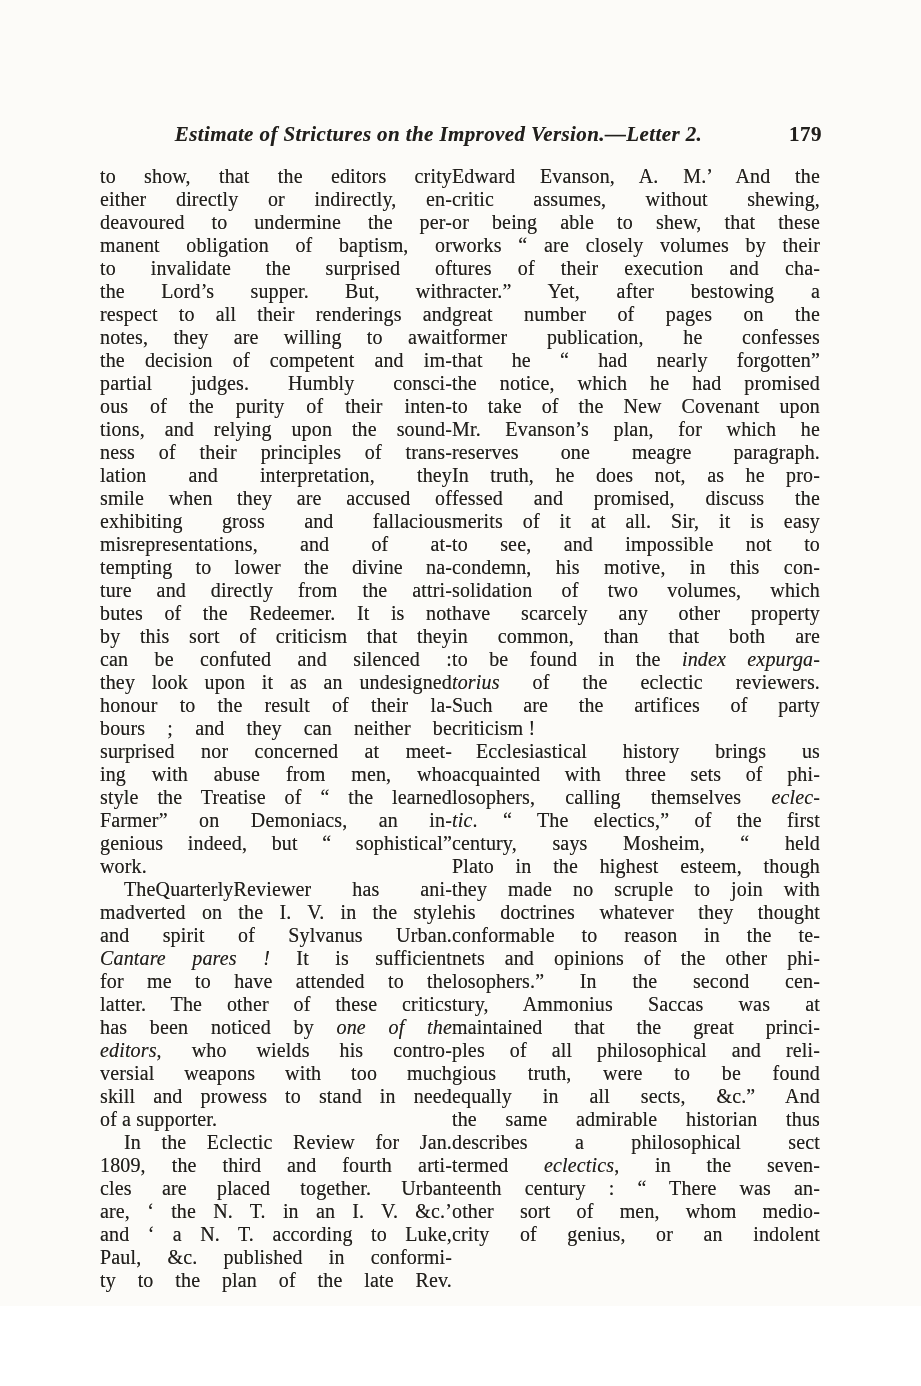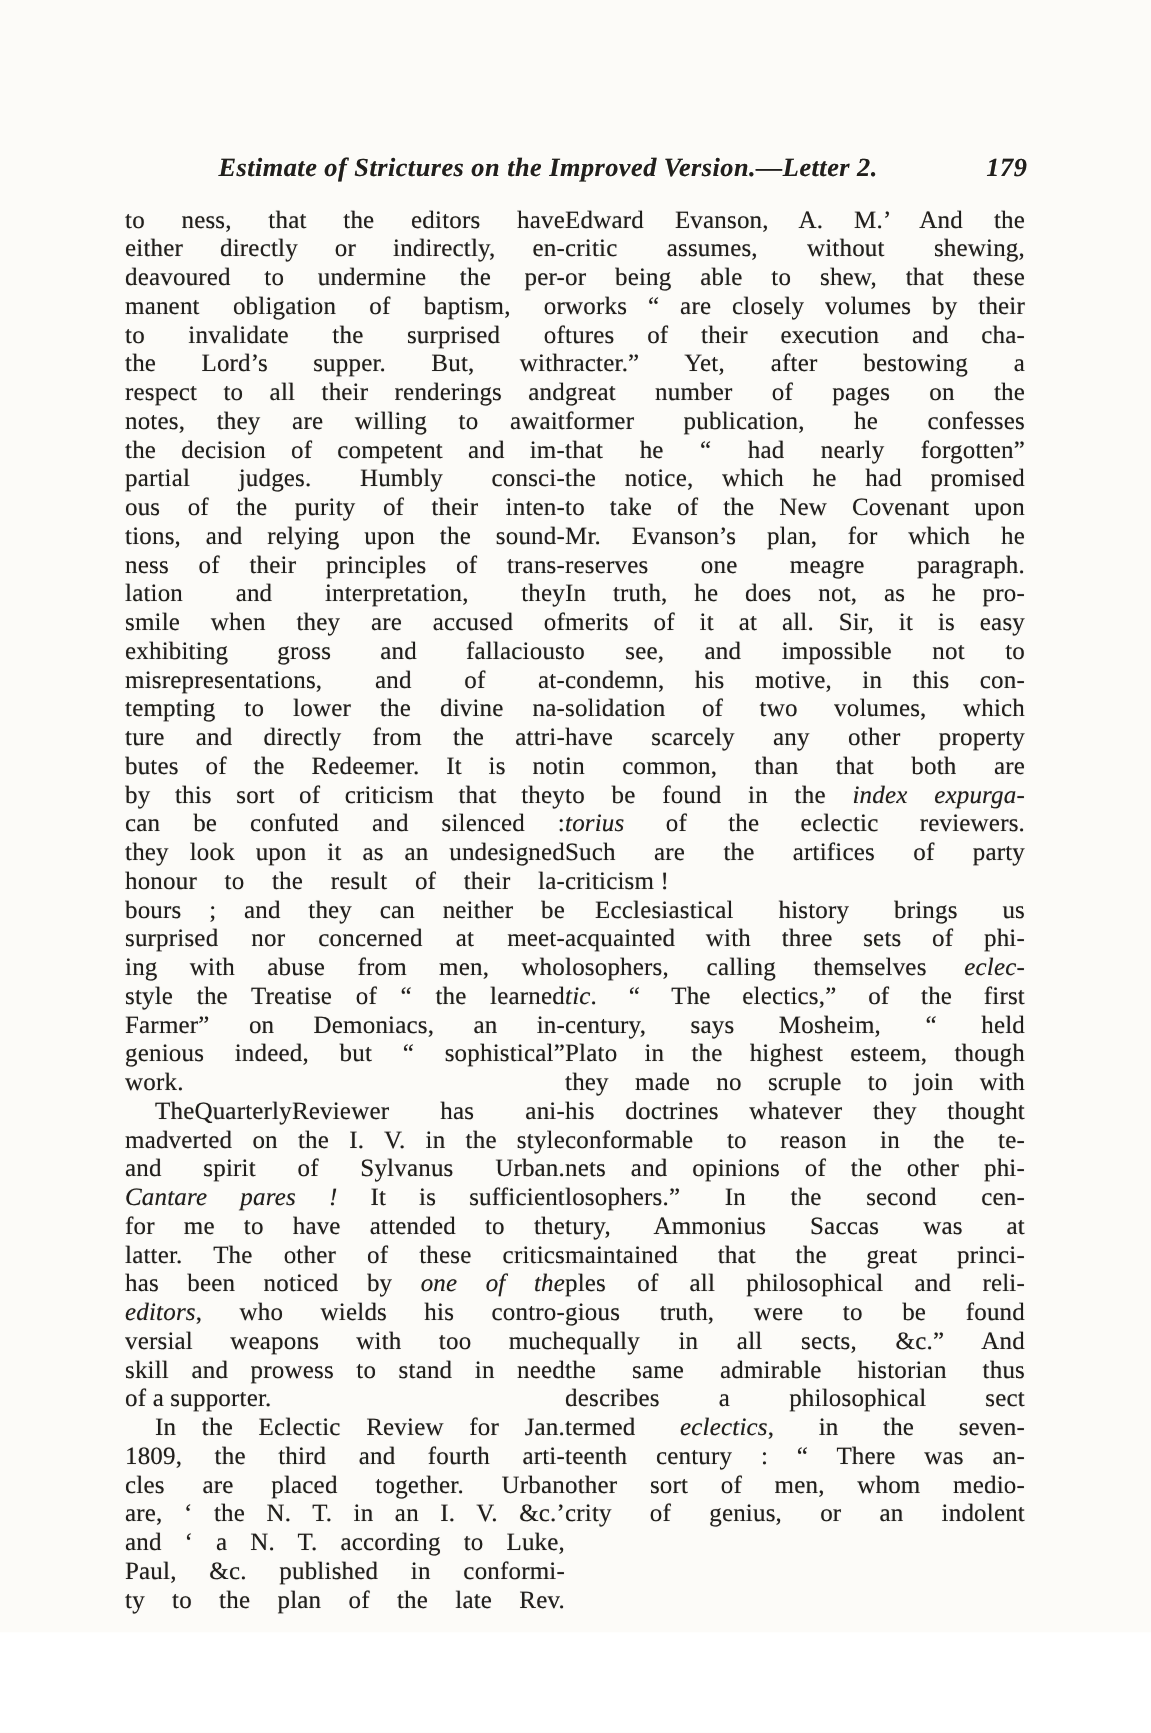--- a/index.html
+++ b/index.html
@@ -28,21 +28,20 @@
     font-style: italic;
     font-weight: 700;
     letter-spacing: 0.4px;
     text-shadow: 0 0 0.5px rgba(25,22,18,0.45);
   }
   .running-head .pagenum {
     margin-left: 12px;
     font-weight: 700;
     letter-spacing: 0.5px;
     text-shadow: 0 0 0.5px rgba(25,22,18,0.45);
-    font-style: italic;
   }
   .col {
     position: absolute;
     top: 165px;
     font-size: 20px;
     line-height: 23px;
     letter-spacing: 0.15px;
     text-shadow: 0 0 0.6px rgba(28,25,20,0.55);
   }
   .col-left  { left: 100px; width: 352px; }
@@ -62,21 +61,21 @@
 </head>
 <body>
 
 <div class="page">
   <div class="running-head">
     <span class="title">Estimate of Strictures on the Improved Version.—Letter 2.</span>
     <span class="pagenum">179</span>
   </div>
   <div class="col col-left">
       <div class="para">
-        <div class="line first">to ness, that the editors have</div>
+        <div class="line first">to show, that the editors crity</div>
         <div class="line">either directly or indirectly, en-</div>
         <div class="line">deavoured to undermine the per-</div>
         <div class="line">manent obligation of baptism, or</div>
         <div class="line">to invalidate the surprised of</div>
         <div class="line">the Lord’s supper.  But, with</div>
         <div class="line">respect to all their renderings and</div>
         <div class="line">notes, they are willing to await</div>
         <div class="line">the decision of competent and im-</div>
         <div class="line">partial judges.  Humbly consci-</div>
         <div class="line">ous of the purity of their inten-</div>
@@ -133,20 +132,21 @@
         <div class="line">tures of their execution and cha-</div>
         <div class="line">racter.”  Yet, after bestowing a</div>
         <div class="line">great number of pages on the</div>
         <div class="line">former publication, he confesses</div>
         <div class="line">that he “ had nearly forgotten”</div>
         <div class="line">the notice, which he had promised</div>
         <div class="line">to take of the New Covenant upon</div>
         <div class="line">Mr. Evanson’s plan, for which he</div>
         <div class="line">reserves one meagre paragraph.</div>
         <div class="line">In truth, he does not, as he pro-</div>
+        <div class="line">fessed and promised, discuss the</div>
         <div class="line">merits of it at all.  Sir, it is easy</div>
         <div class="line">to see, and impossible not to</div>
         <div class="line">condemn, his motive, in this con-</div>
         <div class="line">solidation of two volumes, which</div>
         <div class="line">have scarcely any other property</div>
         <div class="line">in common, than that both are</div>
         <div class="line">to be found in the <i>index expurga-</i></div>
         <div class="line"><i>torius</i> of the eclectic reviewers.</div>
         <div class="line">Such are the artifices of party</div>
         <div class="line last">criticism !</div>

